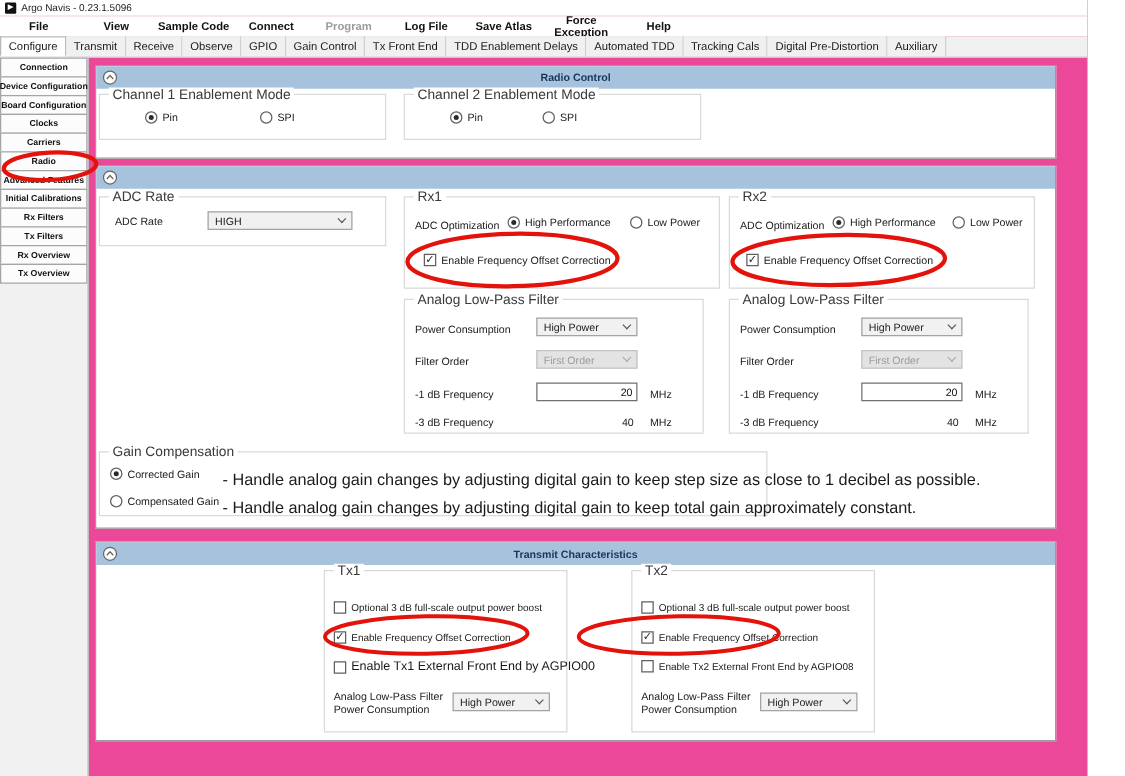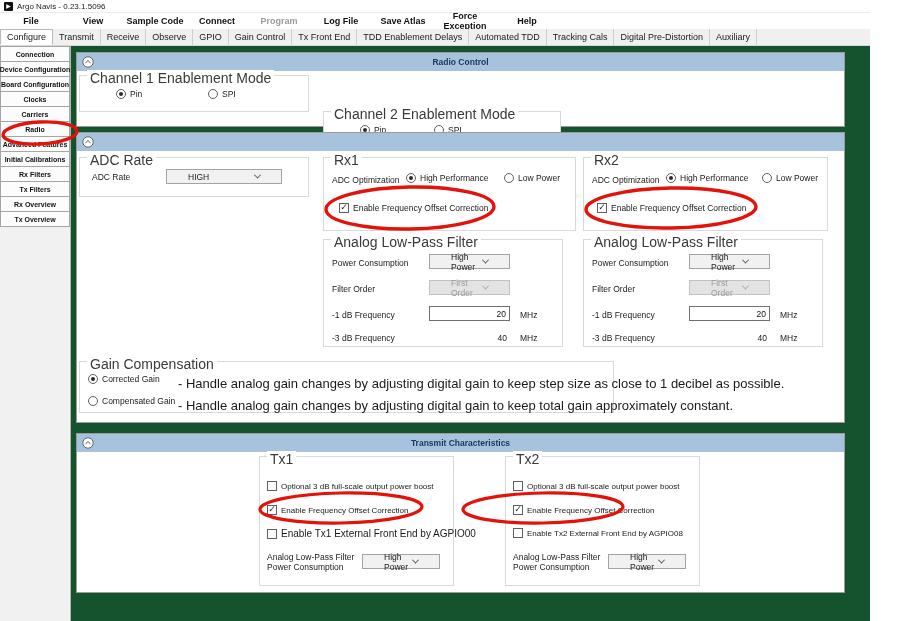--- a/index.html
+++ b/index.html
@@ -1,17 +1,17 @@
 <!DOCTYPE html>
 <html><head>
 <meta charset="utf-8">
 <style>
   * { margin:0; padding:0; box-sizing:border-box; }
   body { background:#fff; }
-  .screen { position:relative; width:870px; height:621px; background:#14532d;
+  .screen { position:relative; width:870px; height:621px; background:#ec4899;
             font-family:"Liberation Sans", sans-serif; color:#1a1a1a; overflow:hidden; }
 
   
   .titlebar { position:absolute; top:0; left:0; right:0; height:13px; background:#fff;
               border-bottom:1px solid #ececec; display:flex; align-items:center; gap:4px; padding-left:4px; }
   .app-icon { width:9px; height:9px; background:#111; border-radius:1px; display:flex;
               align-items:center; justify-content:center; color:#fff; font-size:6px; line-height:1; }
   .app-title { font-size:8px; color:#222; }
 
   
@@ -37,37 +37,37 @@
 
   
   .panel { position:absolute; border:1px solid #9b9b9b; background:#fff; }
   .panel-header { position:relative; height:18px; background:#a6c2dc; display:flex; align-items:center; }
   .panel-title { position:absolute; left:0; right:0; text-align:center; font-size:8.5px; font-weight:bold; color:#17365d; }
   .collapse-btn { position:absolute; left:5px; top:3px; width:12px; height:12px; }
 
   
   .group { position:absolute; border:1px solid #d9d9d9; background:#fff; }
   .legend { position:absolute; top:-6px; left:7px; background:#fff; padding:0 3px;
-            font-size:14px; color:#3a3a3a; white-space:nowrap; }
+            font-size:11px; color:#3a3a3a; white-space:nowrap; }
 
   .row { position:absolute; display:flex; align-items:center; gap:4px; font-size:8.5px; white-space:nowrap; }
 
   
   .rb { width:10px; height:10px; border:1px solid #5f5f5f; border-radius:50%; background:#fff;
         display:inline-flex; align-items:center; justify-content:center; flex:0 0 auto; }
   .rb.on::after { content:""; width:4px; height:4px; border-radius:50%; background:#2b2b2b; }
 
   
   .cb { width:10px; height:10px; border:1px solid #5f5f5f; background:#fff; display:inline-flex;
         align-items:center; justify-content:center; font-size:9px; line-height:1; color:#2b2b2b; flex:0 0 auto; }
   .cb.checked::after { content:"\2713"; margin-top:-1px; }
 
   
   .dd { position:absolute; height:15px; background:#f1f1f1; border:1px solid #a3a3a3;
-        display:flex; align-items:center; justify-content:space-between; padding:0 21px; font-size:8.5px; color:#222; }
+        display:flex; align-items:center; justify-content:space-between; padding:0 5px; font-size:8.5px; color:#222; }
   .dd.disabled { background:#e3e3e3; color:#9b9b9b; border-color:#c2c2c2; }
   .chev { width:5px; height:5px; border-right:1px solid #555; border-bottom:1px solid #555;
           transform:rotate(45deg) translate(-1px,-1px); flex:0 0 auto; }
   .dd.disabled .chev { border-color:#aaa; }
 
   .txtinput { position:absolute; height:15px; background:#fff; border:1px solid #707070;
               font-size:8.5px; text-align:right; padding:0 3px; font-family:"Liberation Sans",sans-serif; color:#111; }
   .static-val { position:absolute; font-size:8.5px; text-align:right; color:#1a1a1a; }
   .unit { position:absolute; font-size:8.5px; color:#1a1a1a; }
   .flabel { position:absolute; font-size:8.5px; color:#1a1a1a; white-space:nowrap; }
@@ -142,21 +142,21 @@
       <span class="legend">Channel 1 Enablement Mode</span>
       <div class="row" style="left:36px; top:13px;">
         <span class="rb on"></span>
         <span>Pin</span>
       </div>
       <div class="row" style="left:128px; top:13px;">
         <span class="rb"></span>
         <span>SPI</span>
       </div>
     </div>
-    <div class="group" style="left:246px; top:22px; width:238px; height:37px;margin-top:36px;">
+    <div class="group" style="left:246px; top:22px; width:238px; height:37px;">
       <span class="legend">Channel 2 Enablement Mode</span>
       <div class="row" style="left:36px; top:13px;">
         <span class="rb on"></span>
         <span>Pin</span>
       </div>
       <div class="row" style="left:110px; top:13px;">
         <span class="rb"></span>
         <span>SPI</span>
       </div>
     </div>

